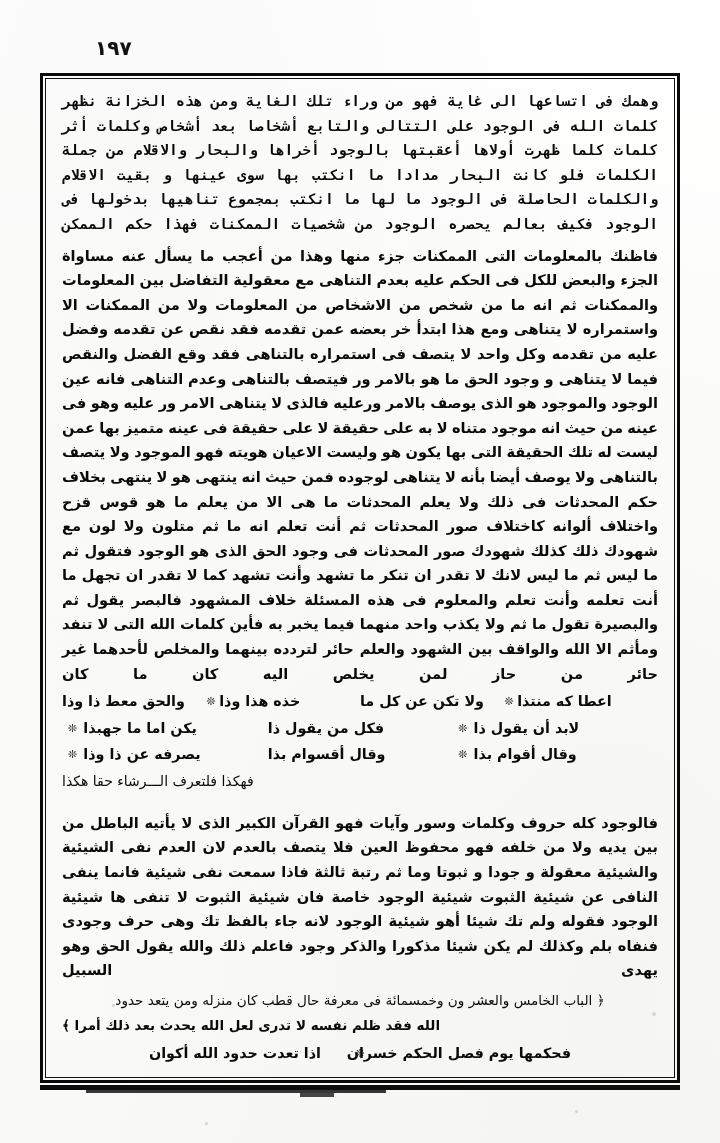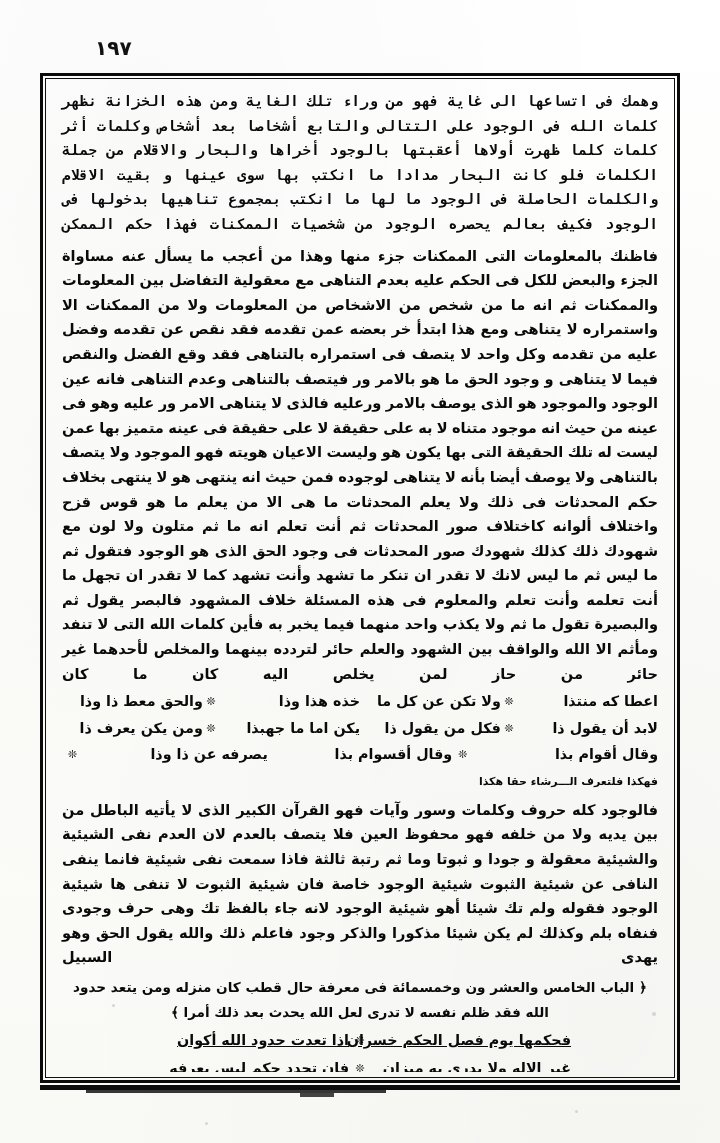--- a/index.html
+++ b/index.html
@@ -87,21 +87,21 @@
     font-size: 14.6px;
     line-height: 24.6px;
     color: #0a0a0a;
     font-weight: 700;
     word-spacing: -1px;
     letter-spacing: -0.2px;
     margin: 0;
   }
   .prose.p1 { margin-top: 2px; font-family: Liberation Mono, monospace; }
   .prose.p2 { margin-top: 6px; }
-  .prose.p3 { margin-top: 4px; }
+  .prose.p3 { margin-top: 17px; }
 
   
   .poem {
     direction: rtl;
     margin: 3px auto 0 auto;
     width: 100%;
   }
   .poem-row {
     display: flex;
     flex-direction: row;
@@ -109,70 +109,70 @@
     align-items: baseline;
     line-height: 24.5px;
     font-family: "DejaVu Sans", sans-serif;
     font-size: 14.3px;
     font-weight: 700;
     color: #0a0a0a;
     white-space: nowrap;
   }
   .hemistich {
     width: 190px;
-    text-align: right;
+    text-align: left;
     direction: rtl;
     letter-spacing: -0.2px;
   }
   .hemistich.wide { width: 205px; }
   .star {
     width: 22px;
     text-align: center;
     font-size: 11px;
     color: #0a0a0a;
     position: relative;
     top: -1px;
   }
   .poem-single {
-    text-align: right;
-    direction: rtl;
-    font-family: "DejaVu Sans", sans-serif;
-    font-size: 11px;
-    font-weight: 700;
+    text-align: left;
+    direction: rtl;
+    font-family: "DejaVu Sans", sans-serif;
+    font-size: 14px;
+    font-weight: 400;
     line-height: 25px;
     color: #0a0a0a;
   }
 
   .chapter-heading {
     direction: rtl;
     text-align: center;
     font-family: "DejaVu Sans", sans-serif;
     font-size: 13.6px;
-    font-weight: 700;
+    font-weight: 400;
     line-height: 23px;
     color: #0a0a0a;
     margin: 6px auto 2px auto;
     width: 100%;
     letter-spacing: -0.2px;
   }
 
   .invocation {
     direction: rtl;
-    text-align: center;
+    text-align: left;
     font-family: "DejaVu Sans", sans-serif;
     font-size: 13.5px;
     font-weight: 700;
     line-height: 22px;
     color: #0a0a0a;
     margin: 0 auto 3px auto;
   }
 
   .poem2 { margin-top: 4px; }
   .poem2 .poem-row { line-height: 27px; font-size: 14.3px; }
-  .poem2 .hemistich { width: 200px; text-decoration: underline; }
+  .poem2 .hemistich { width: 200px; }
 
   
   .bottom-bar {
     position: absolute;
     left: 40px;
     top: 1085px;
     width: 640px;
     height: 5px;
     background: #0c0c0c;
   }
@@ -229,21 +229,20 @@
         <span class="star">❊</span>
         <span class="hemistich">والحق معط ذا وذا</span>
       </div>
 
       <div class="poem-row">
         <span class="hemistich">لابد أن يقول ذا</span>
         <span class="star">❊</span>
         <span class="hemistich">فكل من يقول ذا</span>
         <span class="hemistich">يكن اما ما جهبذا</span>
         <span class="star">❊</span>
-        <span class="hemistich">ومن يكن يعرف ذا</span>
       </div>
 
       <div class="poem-row">
         <span class="hemistich">وقال أقوام بذا</span>
         <span class="star">❊</span>
         <span class="hemistich">وقال أقسوام بذا</span>
         <span class="hemistich">يصرفه عن ذا وذا</span>
         <span class="star">❊</span>
       </div>
 

